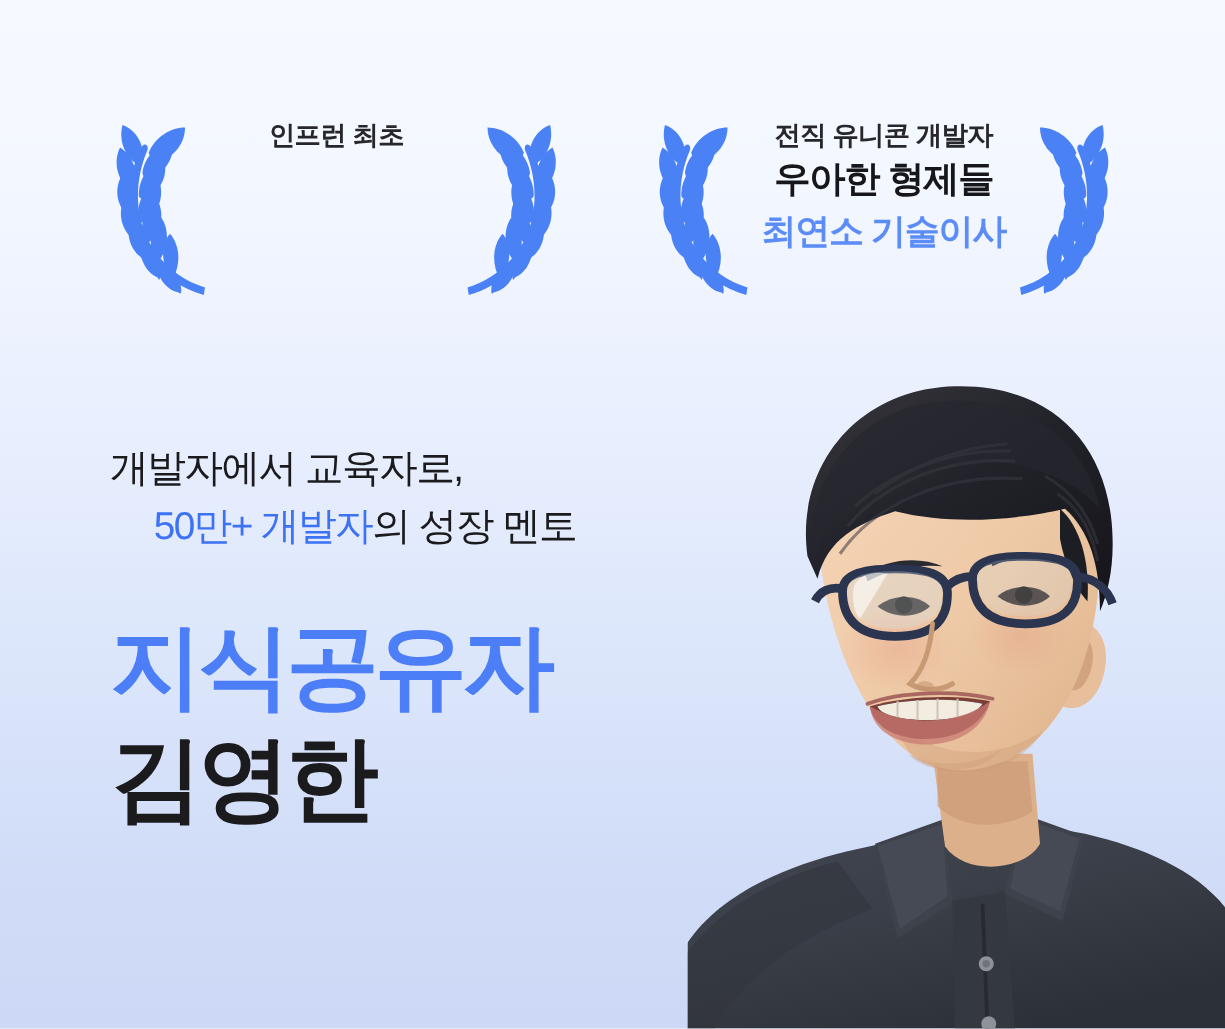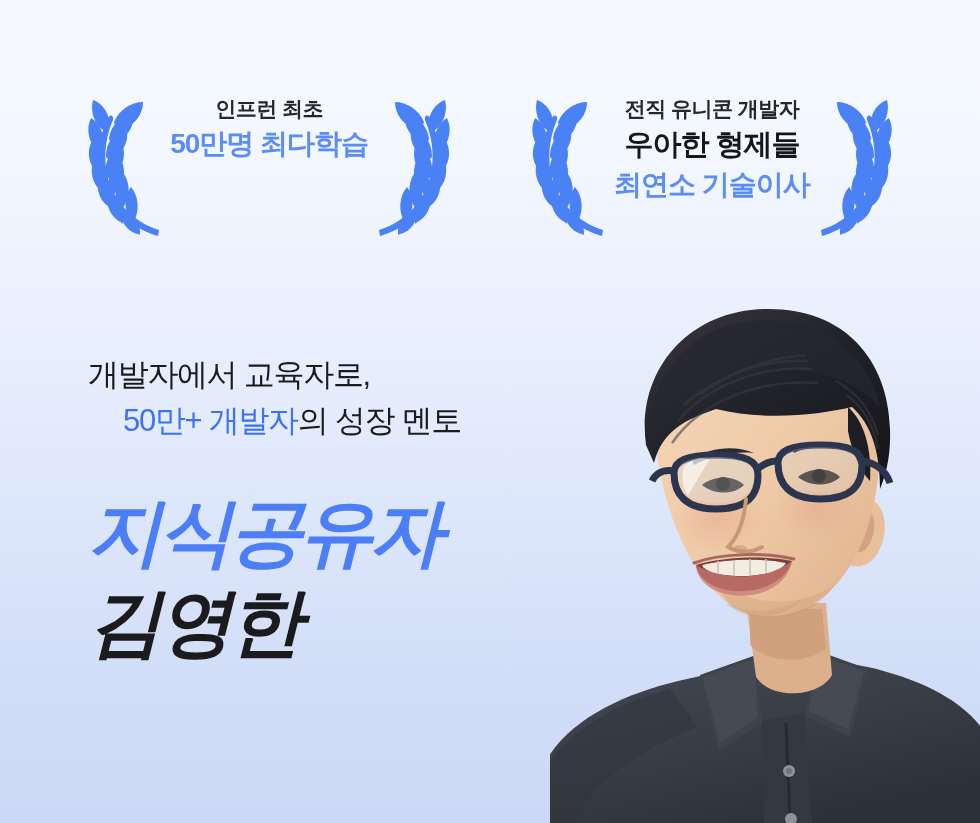--- a/index.html
+++ b/index.html
@@ -46,21 +46,21 @@
     letter-spacing:-1px; line-height:1.25; white-space:nowrap;
   }
 
   
   .copy{ position:absolute; left:88px; top:352px; width:520px; }
   .lead{
     font-size:31px; font-weight:400; color:#1b1b1e;
     letter-spacing:-1.3px; line-height:1.48; white-space:nowrap;
   }
   .lead .hl{ color:#3d72f5;margin-left:35px; }
-  .title-block{ margin-top:44px;font-style:italic; }
+  .title-block{ margin-top:44px; }
   .title-line{
     font-size:74px; font-weight:900; letter-spacing:-3.5px;
     line-height:1.22; white-space:nowrap;
   }
   .title-line.blue{ color:#4b7ef7; }
   .title-line.dark{ color:#1b1b1e; }
 
   
   .portrait{
     position:absolute; right:0; bottom:0;
@@ -91,21 +91,20 @@
           <path d="M11 54 C2 46 0 32 5 22 C15 28 20 41 16 52 C15 56 13 56 11 54 Z"></path>
           <path d="M9 74 C1 65 1 51 8 42 C17 49 19 63 14 73 C13 77 11 76 9 74 Z"></path>
           <path d="M13 93 C5 85 3 70 10 61 C19 68 22 82 17 92 C16 96 14 95 13 93 Z"></path>
           <path d="M22 110 C13 104 9 90 14 80 C24 85 29 99 25 109 C24 113 23 112 22 110 Z"></path>
           <path d="M35 126 C25 122 19 108 22 98 C32 101 39 114 37 125 C37 129 36 128 35 126 Z"></path>
           <path d="M52 138 C41 136 33 123 34 112 C45 113 54 125 54 136 C54 140 53 139 52 138 Z"></path>
         </g>
       </svg>
       <div class="badge-text">
         <div class="badge-kicker">인프런 최초</div>
-        <div class="badge-sub">50만명 최다학습</div>
       </div>
       <svg class="laurel right" viewBox="0 0 78 152" aria-hidden="true">
         <g fill="#4a82f5">
           <path d="M72 140 C50 134 30 118 20 96 C10 74 10 46 22 22 C24 18 28 19 27 24 C17 47 17 73 26 93 C35 113 53 128 73 134 Z"></path>
           <path d="M28 26 C33 14 45 6 57 6 C57 18 49 29 37 33 C33 34 29 31 28 26 Z"></path>
           <path d="M23 42 C25 29 35 19 47 17 C49 29 42 41 31 46 C27 48 23 46 23 42 Z"></path>
           <path d="M20 60 C20 47 28 35 40 31 C44 43 38 56 27 62 C23 64 20 63 20 60 Z"></path>
           <path d="M20 79 C18 66 25 53 36 48 C41 60 36 74 26 81 C23 83 20 82 20 79 Z"></path>
           <path d="M24 97 C20 84 25 70 35 64 C41 75 38 90 28 98 C25 100 24 99 24 97 Z"></path>
           <path d="M33 113 C27 101 29 86 38 78 C45 88 44 104 35 114 C33 116 33 114 33 113 Z"></path>

